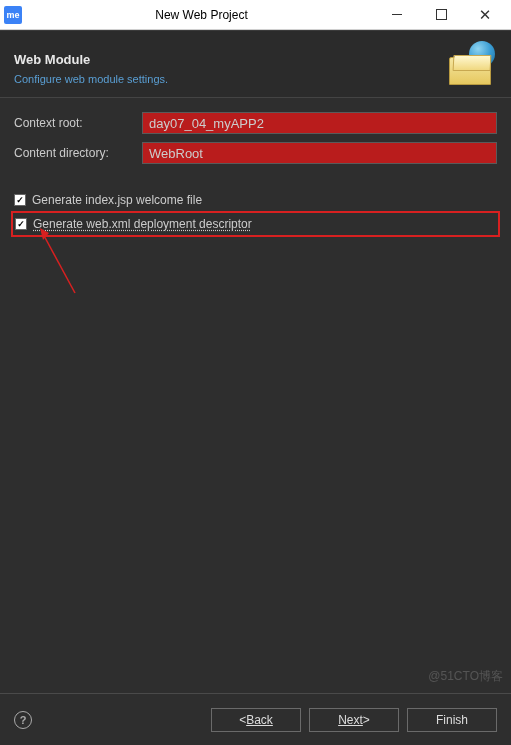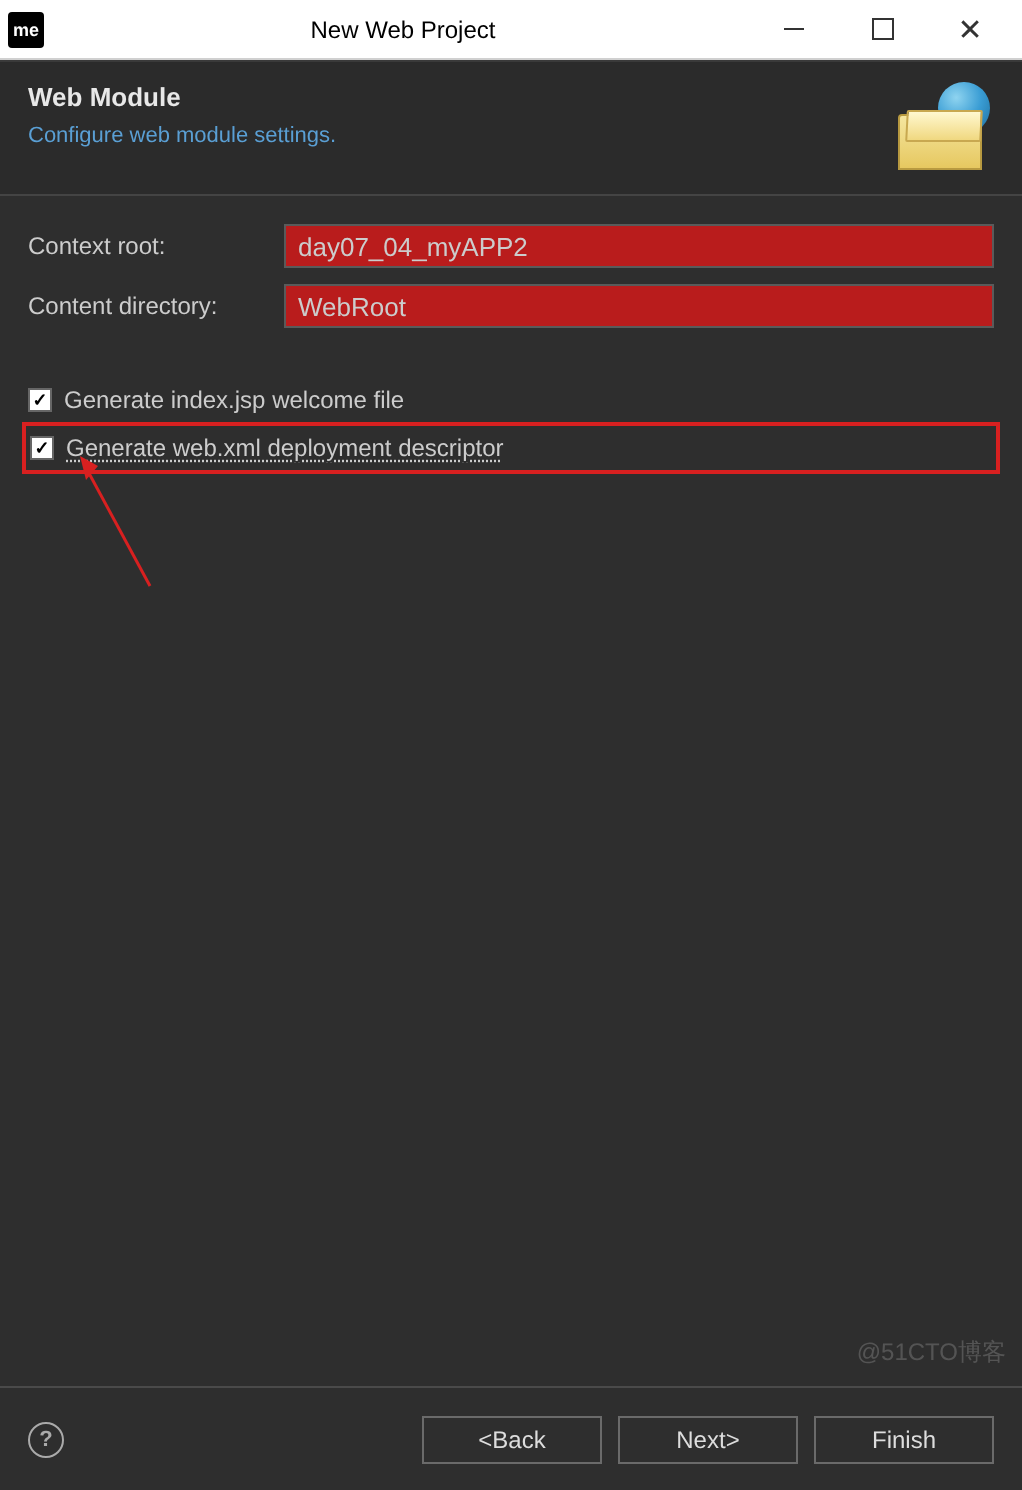--- a/index.html
+++ b/index.html
@@ -1,25 +1,25 @@
 <!DOCTYPE html>
 <html><head>
 <meta charset="utf-8">
 <style>
   * { box-sizing: border-box; margin: 0; padding: 0; }
   body { width: 511px; height: 745px; font-family: "Segoe UI", Arial, sans-serif; font-size: 12px; background: #2e2e2e; color: #ccc; overflow: hidden; position: relative; }
   .titlebar { height: 30px; background: #fff; display: flex; align-items: center; padding: 0 4px; border-bottom: 1px solid #d0d0d0; }
-  .app-icon { width: 18px; height: 18px; background: #000000; color: #fff; font-size: 9px; font-weight: bold; display: flex; align-items: center; justify-content: center; border-radius: 2px; margin-right: 6px; }
+  .app-icon { width: 18px; height: 18px; background: #3b82f6; color: #fff; font-size: 9px; font-weight: bold; display: flex; align-items: center; justify-content: center; border-radius: 2px; margin-right: 6px; }
   .title-text { color: #000; font-size: 12px; flex: 1; text-align: center; }
   .win-btns { display: flex; }
   .win-btn { width: 44px; height: 28px; display: flex; align-items: center; justify-content: center; color: #333; font-size: 12px; }
   .win-min::before { content: ""; display: block; width: 10px; height: 1px; background: #333; }
   .win-max::before { content: ""; display: block; width: 9px; height: 9px; border: 1px solid #333; }
   .win-close { font-size: 15px; }
-  .header { background: #2b2b2b; padding: 10px 14px 12px; border-top: 1px solid #3a3a3a; display: flex; align-items: flex-start; gap: 40px; }
+  .header { background: #2b2b2b; padding: 10px 14px 12px; border-top: 1px solid #3a3a3a; display: flex; align-items: flex-end; gap: 40px; }
   .header-text { flex: 1; }
   .header h1 { color: #e8e8e8; font-size: 13px; font-weight: bold; margin-bottom: 6px; }
   .header .sub { color: #5a9fd4; font-size: 11px; }
   .wiz-icon { width: 48px; height: 44px; position: relative; margin-left: 8px; }
   .globe { position: absolute; top: 0; right: 2px; width: 26px; height: 26px; border-radius: 50%; background: radial-gradient(circle at 35% 30%, #8fd4f0 0%, #3a9dd4 50%, #1a6a9a 100%); }
   .folder { position: absolute; bottom: 0; left: 0; width: 42px; height: 28px; background: linear-gradient(180deg, #f5e6a0 0%, #e6c860 100%); border-radius: 2px 2px 0 0; border: 1px solid #b89a40; }
   .folder::before { content: ""; position: absolute; top: -3px; left: 3px; width: 36px; height: 14px; background: linear-gradient(180deg, #fff8d0 0%, #f0d880 100%); border: 1px solid #c8a850; border-radius: 1px; transform: skewX(-3deg); }
   .divider { height: 1px; background: #000; border-bottom: 1px solid #444; }
   .content { padding: 14px; }
   .form-row { display: flex; align-items: center; margin-bottom: 8px; }
@@ -30,21 +30,21 @@
   .chk { width: 12px; height: 12px; background: #fff; border: 1px solid #666; margin-right: 6px; display: flex; align-items: center; justify-content: center; color: #000; font-size: 9px; font-weight: bold; line-height: 1; }
   .highlight-box { border: 2px solid #d82020; padding: 1px 2px; margin: 1px -3px; }
   .highlight-box .chk { margin-left: 0; }
   .dashed { text-decoration: underline dotted; text-underline-offset: 2px; }
   .arrow-annot { position: absolute; left: 40px; top: 228px; pointer-events: none; }
   .footer { position: absolute; bottom: 0; left: 0; right: 0; height: 52px; border-top: 1px solid #4a4a4a; display: flex; align-items: center; padding: 0 14px; background: #2e2e2e; }
   .help-icon { width: 18px; height: 18px; border: 1.5px solid #aaa; border-radius: 50%; display: flex; align-items: center; justify-content: center; color: #aaa; font-size: 11px; font-weight: bold; }
   .btn-group { margin-left: auto; display: flex; gap: 8px; }
   .btn { width: 90px; height: 24px; background: #2e2e2e; border: 1px solid #6a6a6a; color: #ddd; font-size: 12px; display: flex; align-items: center; justify-content: center; }
   .btn.primary { border: 1px solid #5a9fd4; background: #34484f; }
-  .ul { }
+  .ul { text-decoration: underline; }
   .watermark { position: absolute; right: 8px; bottom: 60px; color: rgba(200,200,200,0.25); font-size: 12px; }
 </style>
 </head>
 <body>
 
 <div class="titlebar">
   <div class="app-icon">me</div>
   <div class="title-text">New Web Project</div>
   <div class="win-btns">
     <div class="win-btn win-min"></div>

